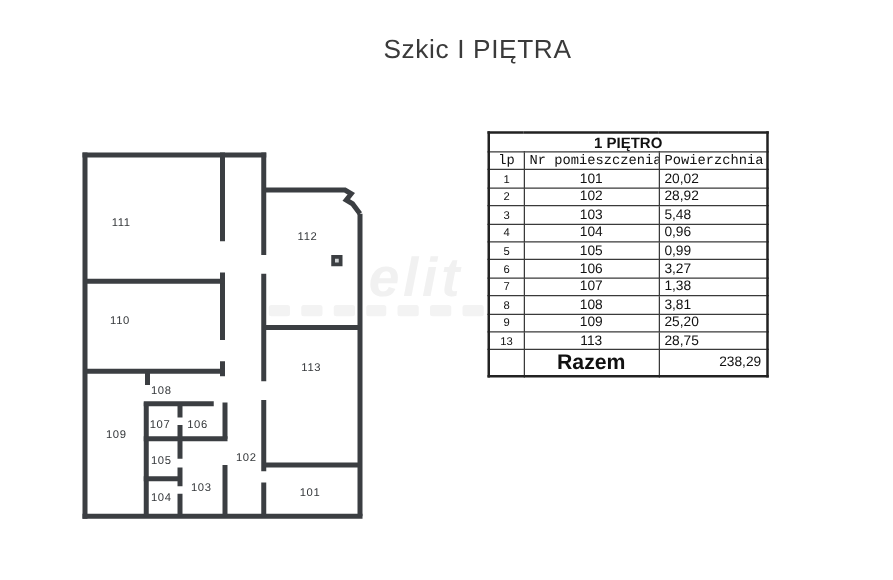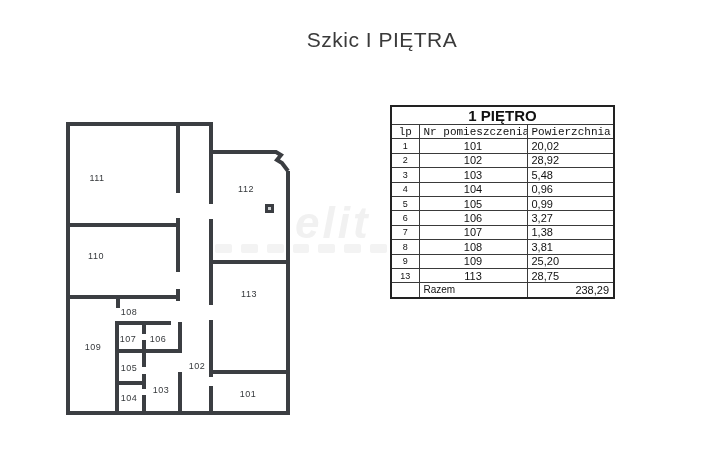--- a/index.html
+++ b/index.html
@@ -20,26 +20,26 @@
   #plan{position:absolute;left:0;top:0;}
   .room-label{position:absolute;transform:translate(-50%,-50%);font-size:9px;
               color:#35383b;letter-spacing:0.5px;white-space:nowrap;}
 
   
   .area-table{position:absolute;left:390px;top:105px;width:223px;
               border-collapse:collapse;table-layout:fixed;
               border:2px solid #222222;font-size:11px;color:#111;}
   .area-table td,.area-table th{border:1px solid #3a3a3a;height:13.4px;
               padding:0 4px;overflow:hidden;white-space:nowrap;}
-  .area-table .t-title{font-weight:bold;font-size:15px;text-align:center;}
+  .area-table .t-title{font-weight:bold;font-size:12px;text-align:center;}
   .area-table .t-head{text-align:center;font-family:Liberation Mono, monospace;}
   .area-table td.lp{font-size:9px;text-align:center;padding:0 2px;}
   .area-table td.room{text-align:center;}
   .area-table td.area{text-align:left;}
-  .area-table .total-label{font-weight:normal;text-align:left;font-size:10px;}
+  .area-table .total-label{font-weight:bold;text-align:center;font-size:17px;}
   .area-table .total-area{text-align:right;padding-left:46px;}
   col.c-lp{width:28px;} col.c-room{width:108px;} col.c-area{width:87px;}
 </style>
 </head>
 <body>
 
 <div id="page">
 
   <div class="page-title">Szkic I PIĘTRA</div>
 

